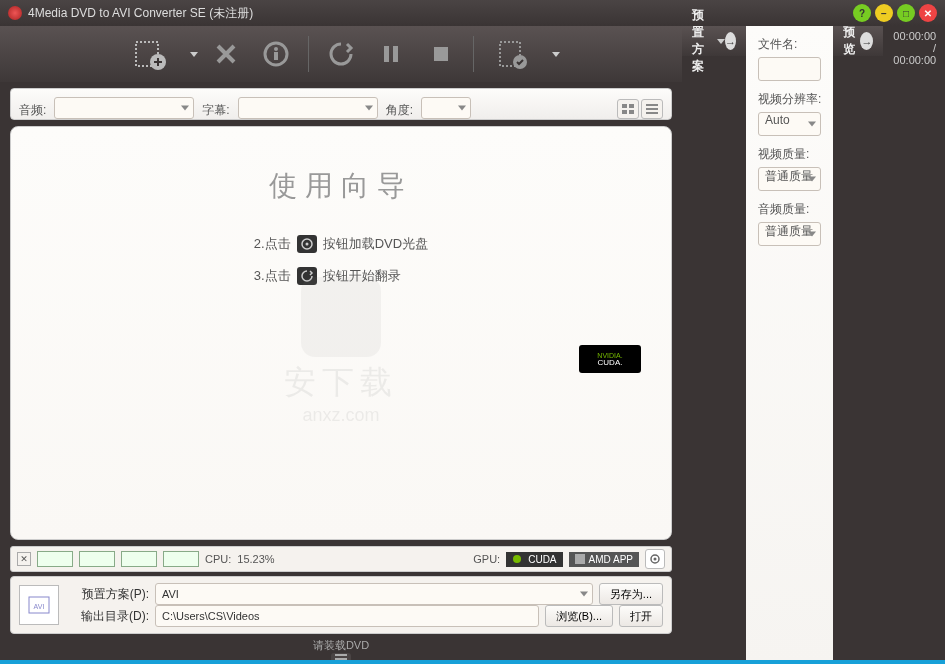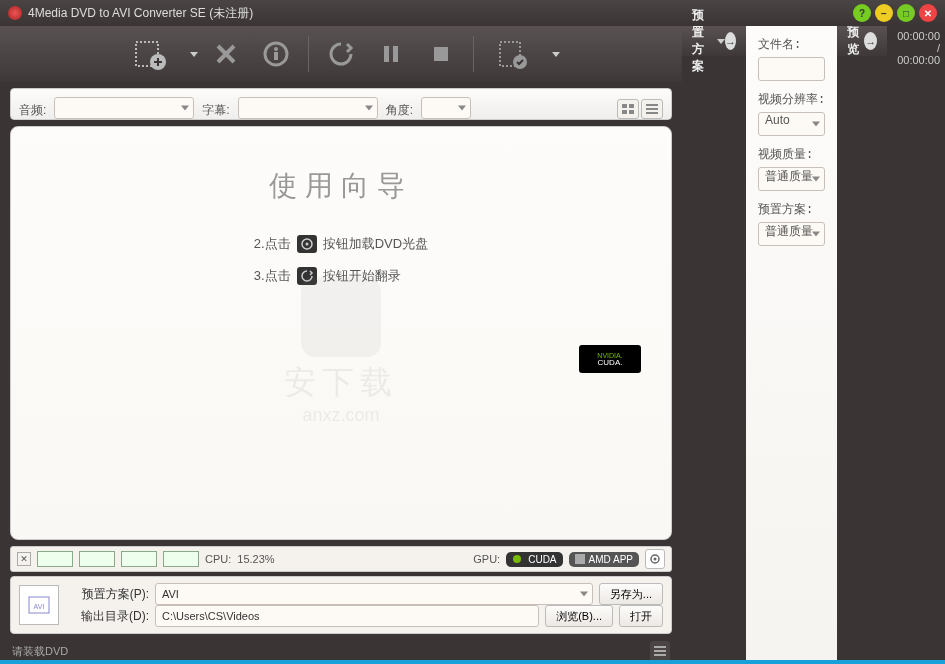--- a/index.html
+++ b/index.html
@@ -40,43 +40,43 @@
 .cuda-badge { position: absolute; right: 30px; top: 218px; width: 62px; height: 28px; background: #000; border-radius: 3px; color: #fff; font-size: 8px; display: flex; flex-direction: column; align-items: center; justify-content: center; line-height: 1; }
 .cuda-badge .nv { color: #7b0; font-size: 7px; }
 .watermark { position: absolute; top: 150px; left: 50%; transform: translateX(-50%); opacity: 0.08; pointer-events: none; text-align: center; }
 .watermark .lock { width: 80px; height: 80px; background: #888; border-radius: 14px; margin: 0 auto 4px; }
 .watermark .txt1 { font-size: 32px; color: #444; letter-spacing: 6px; }
 .watermark .txt2 { font-size: 18px; color: #444; }
 
 .meters-bar { height: 26px; background: #f5f2ee; border: 1px solid #ccc; margin: 0 10px; border-radius: 3px; display: flex; align-items: center; padding: 0 6px; gap: 6px; font-size: 11px; color: #555; }
 .meter-close { width: 14px; height: 14px; border: 1px solid #aaa; display: flex; align-items: center; justify-content: center; font-size: 9px; cursor: pointer; }
 .meter-box { width: 36px; height: 16px; border: 1px solid #8a8; background: #efe; }
-.gpu-badge { padding: 2px 6px; background: #333; color: #fff; border-radius: 5px; font-size: 10px; display: flex; align-items: center; gap: 4px; }
+.gpu-badge { padding: 2px 6px; background: #333; color: #fff; border-radius: 0; font-size: 10px; display: flex; align-items: center; gap: 4px; }
 .gpu-badge.amd { background: #555; }
 .gear-btn { width: 20px; height: 20px; border: 1px solid #bbb; border-radius: 3px; background: #fff; cursor: pointer; display: flex; align-items: center; justify-content: center; }
 
 .output-panel { background: #f5f2ee; border: 1px solid #ccc; margin: 4px 10px; border-radius: 4px; padding: 6px 8px; display: flex; gap: 10px; align-items: center; }
 .output-thumb { width: 40px; height: 40px; border: 1px solid #bbb; background: #fff; display: flex; align-items: center; justify-content: center; }
 .output-rows { flex: 1; display: flex; flex-direction: column; gap: 0; font-size: 12px; color: #333; }
 .output-row { display: flex; align-items: center; gap: 6px; }
 .out-label { width: 80px; text-align: right; }
 .out-field { flex: 1; height: 22px; background: #fdfaf5; border: 1px solid #c8c0b8; border-radius: 3px; padding: 0 6px; display: flex; align-items: center; position: relative; font-size: 11px; }
 .out-btn { height: 22px; padding: 0 10px; background: linear-gradient(#fdfcfa, #ece8e4); border: 1px solid #bbb; border-radius: 3px; font-size: 11px; cursor: pointer; }
 
-.status-bar { height: 26px; display: flex; align-items: center; padding: 0 12px; font-size: 11px; color: #aaa; justify-content: space-between; }
+.status-bar { height: 26px; display: flex; align-items: center; padding: 0 12px; font-size: 11px; color: #aaa; justify-content: space-between; flex-direction: column; }
 .status-icon { width: 20px; height: 20px; background: #4a4444; border-radius: 3px; display: flex; align-items: center; justify-content: center; cursor: pointer; }
 
 
 .section-header { height: 30px; background: linear-gradient(#5a5252, #3e3838); display: flex; align-items: center; padding: 0 10px; color: #eee; font-size: 12px; font-weight: bold; }
 .section-header .expand { margin-left: auto; width: 18px; height: 18px; background: #ddd; border-radius: 50%; display: flex; align-items: center; justify-content: center; color: #333; font-size: 11px; cursor: pointer; }
 .dd-tiny { width: 0; height: 0; border-left: 4px solid transparent; border-right: 4px solid transparent; border-top: 5px solid #ccc; margin-left: 6px; }
 
 .preset-body { background: linear-gradient(#fdfcfa, #f6f4f1); padding: 10px 12px; font-size: 12px; color: #555; flex: 0 0 auto; }
 .preset-field { margin-bottom: 10px; }
-.preset-field label { display: block; margin-bottom: 4px; font-family: Liberation Mono, monospace; }
+.preset-field label { display: block; margin-bottom: 4px; }
 .preset-input { width: 100%; height: 24px; background: #fdfaf5; border: 1px solid #c8c0b8; border-radius: 3px; padding: 0 6px; position: relative; display: flex; align-items: flex-start; font-size: 12px; }
 
 .preview-body { flex: 1; background: #000; position: relative; }
 .preview-scroll { position: absolute; bottom: 0; left: 0; right: 0; height: 16px; background: #3a3434; }
 .preview-scroll-thumb { position: absolute; left: 40%; width: 30%; height: 10px; top: 3px; background: #6a6262; border-radius: 5px; }
 .time-display { text-align: right; color: #ccc; font-size: 11px; padding: 4px 10px; background: #3a3434; }
 .player-controls { height: 42px; background: linear-gradient(#4e4848, #3a3434); display: flex; align-items: center; padding: 0 10px; gap: 8px; }
 .pbtn { width: 26px; height: 26px; border-radius: 50%; background: #ddd; border: 1px solid #888; display: flex; align-items: center; justify-content: center; cursor: pointer; }
 .pbtn svg { width: 12px; height: 12px; }
 .vol-icon { color: #aaa; font-size: 14px; }
@@ -311,21 +311,21 @@
           </div>
       </div>
       <div class="preset-field">
         <label>视频质量:</label>
         <div class="preset-input">
             <span>普通质量</span>
             <span class="dd-arrow"></span>
           </div>
       </div>
       <div class="preset-field">
-        <label>预置方案:</label>
+        <label>音频质量:</label>
         <div class="preset-input">
             <span>普通质量</span>
             <span class="dd-arrow"></span>
           </div>
       </div>
     </div>
 
     <div class="section-header">
       <span>预览</span>
       <div class="expand">→</div>

